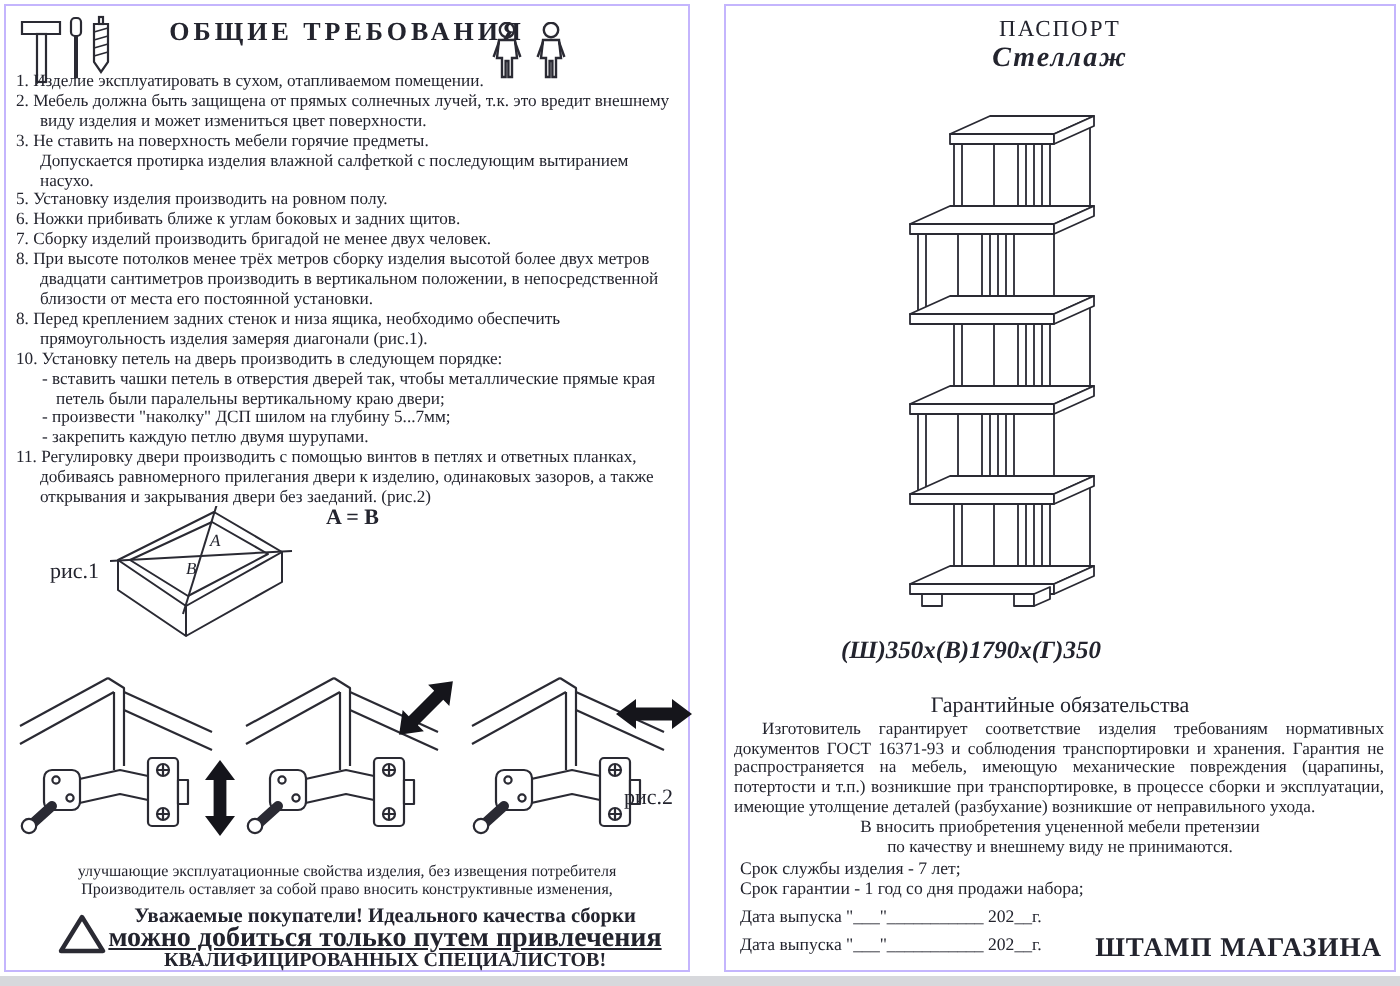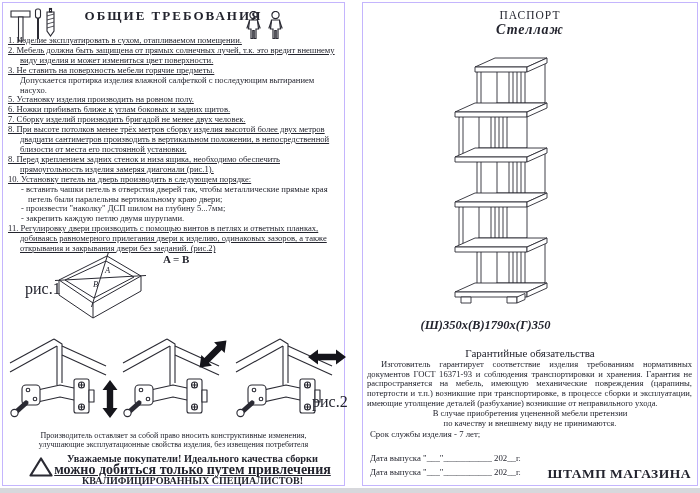--- a/index.html
+++ b/index.html
@@ -12,24 +12,24 @@
     border:1px solid #c4b5fd;box-sizing:border-box;}
   .page-left{left:2px;width:343px;}
   .page-right{left:362px;width:336px;}
   .abs{position:absolute;}
   svg{display:block;}
   
   .lp-title{top:5px;left:0;right:0;text-align:center;font-weight:bold;
     font-size:13px;letter-spacing:2px;}
   .req-list{top:33px;left:5px;width:333px;}
   .req{font-size:8.6px;line-height:9.9px;}
-  .lvl1{padding-left:12px;text-indent:-12px;text-decoration:underline;}
+  .lvl1{padding-left:12px;text-indent:-12px;}
   .cont{padding-left:12px;}
   .lvl2{padding-left:20px;text-indent:-7px;}
-  .fig-label{font-size:16px;}
+  .fig-label{font-size:11px;}
   .eq-label{font-size:11px;font-weight:bold;}
   .producer-note{top:428px;left:0;right:0;text-align:center;
     font-size:8px;line-height:9.3px;}
   .warning-text{top:450px;left:44px;right:6px;text-align:center;font-weight:bold;}
   .warning-text .w1{font-size:10.3px;line-height:11px;}
   .warning-text .w2{font-size:14px;line-height:11px;text-decoration:underline;}
   .warning-text .w3{font-size:10px;line-height:11px;}
   
   .rp-doctype{top:6px;left:0;right:0;text-align:center;font-size:11.5px;letter-spacing:1px;}
   .rp-product{top:19px;left:0;right:0;text-align:center;font-size:14px;
@@ -142,22 +142,22 @@
     <use href="#hinge"></use>
       <use href="#darr" transform="translate(92,21) rotate(45)"></use>
   </svg>
   <svg class="abs" style="left:231px;top:330px" width="112" height="96" viewBox="0 0 112 96">
     <use href="#hinge"></use>
       <use href="#darr" transform="translate(93,24) rotate(90)"></use>
   </svg>
   <div class="abs fig-label" style="left:309px;top:390px">рис.2</div>
 
   <div class="abs producer-note">
+    <div>улучшающие эксплуатационные свойства изделия, без извещения потребителя</div>
     <div>Производитель оставляет за собой право вносить конструктивные изменения,</div>
-    <div>улучшающие эксплуатационные свойства изделия, без извещения потребителя</div>
   </div>
 
   <svg class="abs" style="left:26px;top:453px" width="24" height="21" viewBox="0 0 24 21">
     <path d="M12,2.5 L22.5,19.5 L1.5,19.5 Z" fill="none" stroke="#2a2a33" stroke-width="2.2" stroke-linejoin="round"></path>
   </svg>
   <div class="abs warning-text">
     <div class="w1">Уважаемые покупатели! Идеального качества сборки</div>
     <div class="w2">можно добиться только путем привлечения</div>
     <div class="w3">КВАЛИФИЦИРОВАННЫХ СПЕЦИАЛИСТОВ!</div>
   </div>
@@ -221,26 +221,27 @@
       </g>
     </g>
   </svg>
 
   <div class="abs rp-dims">(Ш)350х(В)1790х(Г)350</div>
 
   <div class="abs w-title">Гарантийные обязательства</div>
   <div class="abs w-body">Изготовитель гарантирует соответствие изделия требованиям нормативных документов ГОСТ 16371-93 и соблюдения транспортировки и хранения. Гарантия не распространяется на мебель, имеющую механические повреждения (царапины, потертости и т.п.) возникшие при транспортировке, в процессе сборки и эксплуатации, имеющие утолщение деталей (разбухание) возникшие от неправильного ухода.</div>
 
   <div class="abs w-note">
-    <div>В случае приобретения уцененной мебели претензии</div>
+    <div>В вносить приобретения уцененной мебели претензии</div>
     <div>по качеству и внешнему виду не принимаются.</div>
   </div>
 
   <div class="abs w-terms">
     <div>Срок службы изделия - 7 лет;</div>
+    <div>Срок гарантии - 1 год со дня продажи набора;</div>
   </div>
 
   <div class="abs w-date1">Дата выпуска "___"___________ 202__г.</div>
   <div class="abs w-date2">Дата выпуска "___"___________ 202__г.</div>
 
   <div class="abs w-stamp">ШТАМП МАГАЗИНА</div>
 </div>
 
 <div class="abs scan-shadow"></div>
 

